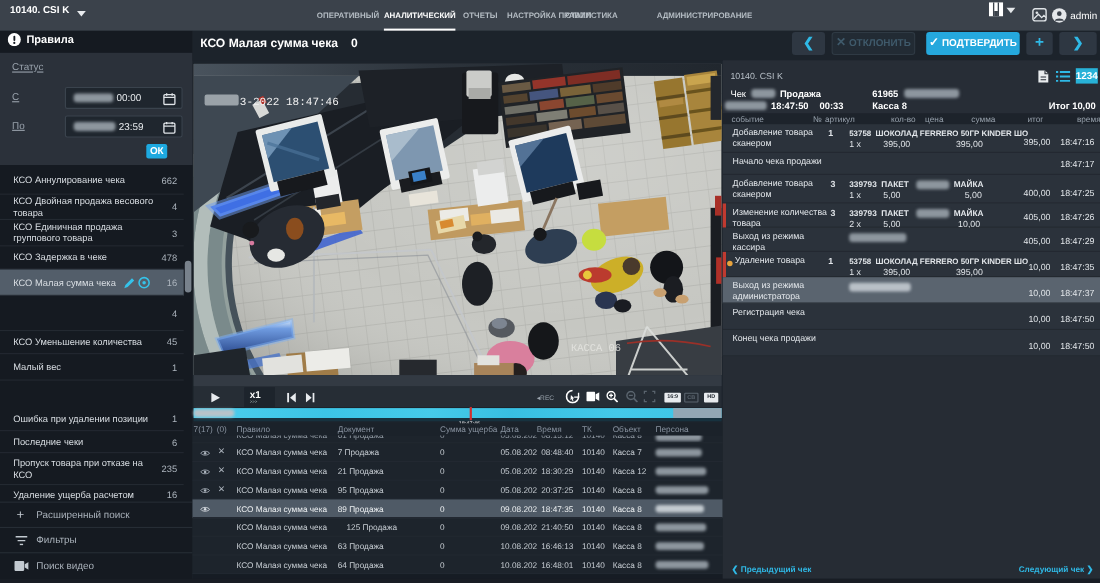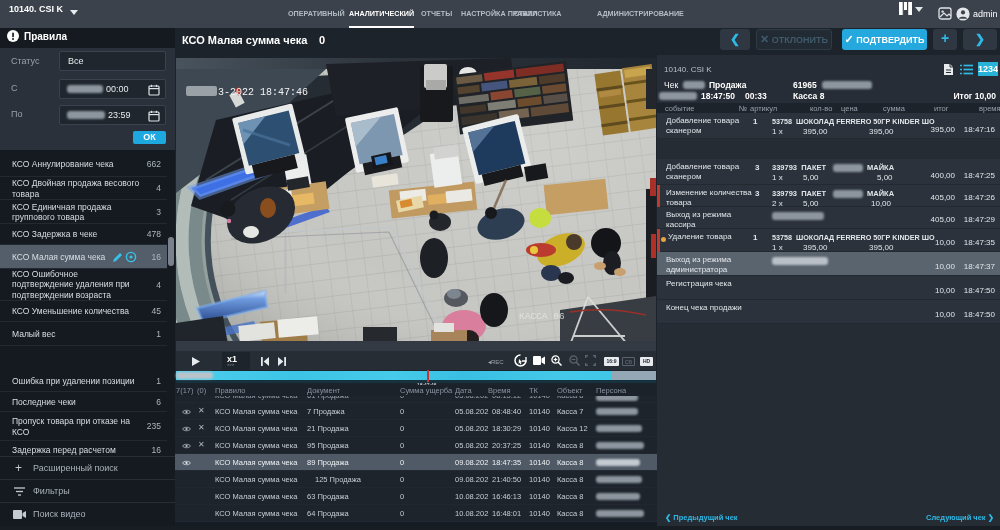--- a/index.html
+++ b/index.html
@@ -11,21 +11,21 @@
 #topbar { position:absolute; left:0; top:0; width:1000px; height:28px; background:#3b424b; }
 #topbar .brand { position:absolute; left:9px; top:4px; color:#fff; font-size:9px; font-weight:bold; }
 #topbar .caret { position:absolute; left:70px; top:10px; width:0; height:0;
   border-left:4px solid transparent; border-right:4px solid transparent; border-top:5px solid #e8ebee; }
 .tab { position:absolute; top:0; height:28px; line-height:28px; color:#b4bcc3; font-size:7.2px; font-weight:bold; letter-spacing:0; }
 .tab.active { color:#fff; border-bottom:2px solid #fff; }
 
 
 #sidebar { position:absolute; left:0; top:28px; width:175px; height:502px; background:#151a21; }
 #sb-filter { position:absolute; left:0; top:20px; width:175px; height:102px; background:#2b313a; }
-.sb-label { position:absolute; color:#98a1ab; font-size:9px; }
+.sb-label { position:absolute; color:#98a1ab; font-size:9px;text-decoration:underline; }
 .sb-input { position:absolute; left:59px; width:107px; height:20px; background:#1f262e; border:1px solid #3a434d; border-radius:2px; color:#e8ebee; font-size:9px; }
 .rule { position:absolute; left:0; width:167px; border-bottom:1px solid #232931; color:#d9dee3; font-size:8.5px; }
 .rule .t { position:absolute; left:12px; top:50%; transform:translateY(-50%); width:128px; line-height:10.5px; }
 .rule .n { position:absolute; right:6px; top:50%; transform:translateY(-50%); color:#aeb6bf; }
 .rule.sel { background:#535e6a; }
 .sb-foot { position:absolute; left:0; width:175px; height:23px; border-top:1px solid #262d35; color:#aab2bb; font-size:9px; line-height:23px; }
 
 
 #cheader { position:absolute; left:175px; top:28px; width:825px; height:27px; background:#1c232b; }
 .btn { position:absolute; top:1px; height:21px; border-radius:3px; font-size:9px; font-weight:bold; text-align:center; line-height:21px; }
@@ -77,24 +77,20 @@
   </div>
   <div id="sidebar">
     <svg class="abs" style="left:7px;top:2px" width="12" height="12" viewBox="0 0 12 12">
       <circle cx="6" cy="6" r="6" fill="#fff"></circle>
       <rect x="5.2" y="2.6" width="1.7" height="4.6" rx="0.8" fill="#151a21"></rect>
       <circle cx="6" cy="9" r="1" fill="#151a21"></circle>
     </svg>
     <span class="abs" style="left:24px;top:3px;color:#fff;font-size:10px;font-weight:bold">Правила</span>
     <div id="sb-filter">
       <span class="sb-label" style="left:11px;top:8px">Статус</span>
-      <div class="sb-input" style="top:3px">
-        <span style="position:absolute;left:8px;top:4px">Все</span>
-        <span class="caret" style="left:92px;top:8px;border-top-color:#cfd5da"></span>
-      </div>
       <span class="sb-label" style="left:11px;top:35px">С</span>
       <div class="sb-input" style="top:31px">
         <span class="abs blur1" style="left:7px;top:5px;width:36px;height:8px"></span>
         <span style="position:absolute;left:46px;top:4px">00:00</span>
         <svg class="abs" style="left:88px;top:3.5px" width="12" height="12" viewBox="0 0 12 12">
             <rect x="1" y="2" width="10" height="9" rx="1" fill="none" stroke="#dfe3e7" stroke-width="1.2"></rect>
             <line x1="1" y1="4.6" x2="11" y2="4.6" stroke="#dfe3e7" stroke-width="1.2"></line>
             <line x1="3.5" y1="0.8" x2="3.5" y2="3" stroke="#dfe3e7" stroke-width="1.2"></line>
             <line x1="8.5" y1="0.8" x2="8.5" y2="3" stroke="#dfe3e7" stroke-width="1.2"></line>
           </svg>
@@ -103,21 +99,21 @@
       <div class="sb-input" style="top:57px">
         <span class="abs blur1" style="left:7px;top:5px;width:38px;height:8px"></span>
         <span style="position:absolute;left:48px;top:4px">23:59</span>
         <svg class="abs" style="left:88px;top:3.5px" width="12" height="12" viewBox="0 0 12 12">
             <rect x="1" y="2" width="10" height="9" rx="1" fill="none" stroke="#dfe3e7" stroke-width="1.2"></rect>
             <line x1="1" y1="4.6" x2="11" y2="4.6" stroke="#dfe3e7" stroke-width="1.2"></line>
             <line x1="3.5" y1="0.8" x2="3.5" y2="3" stroke="#dfe3e7" stroke-width="1.2"></line>
             <line x1="8.5" y1="0.8" x2="8.5" y2="3" stroke="#dfe3e7" stroke-width="1.2"></line>
           </svg>
       </div>
-      <div class="abs" style="left:133px;top:83px;width:33px;height:13px;background:#1da9e0;border-radius:2px;color:#fff;font-size:9px;font-weight:bold;text-align:center;line-height:13px">ОК</div>
+      <div class="abs" style="left:133px;top:83px;width:19px;height:13px;background:#1da9e0;border-radius:2px;color:#fff;font-size:9px;font-weight:bold;text-align:center;line-height:13px">ОК</div>
     </div>
     <div class="rule" style="top:124px;height:25px">
         <span class="t">КСО Аннулирование чека</span>
         <span class="n">662</span>
       </div>
     <div class="rule" style="top:149px;height:23px">
         <span class="t">КСО Двойная продажа весового товара</span>
         <span class="n">4</span>
       </div>
     <div class="rule" style="top:172px;height:24px">
@@ -133,21 +129,20 @@
       <svg class="abs" style="left:112px;top:7px" width="11" height="11" viewBox="0 0 11 11">
           <path d="M1 10 L2 7 L8 1 L10 3 L4 9 Z" fill="#35c3ea"></path>
         </svg>
       <svg class="abs" style="left:125px;top:6px" width="12" height="12" viewBox="0 0 12 12">
           <circle cx="6" cy="6" r="4.6" fill="none" stroke="#35c3ea" stroke-width="1.4"></circle>
           <circle cx="6" cy="6" r="1.6" fill="#35c3ea"></circle>
         </svg>
       <span class="n">16</span>
       </div>
     <div class="rule" style="top:241px;height:32px">
-        <span class="t">КСО Ошибочное подтверждение удаления при подтверждении возраста</span>
         <span class="n">4</span>
       </div>
     <div class="rule" style="top:273px;height:21px">
         <span class="t">КСО Уменьшение количества</span>
         <span class="n">45</span>
       </div>
     <div class="rule" style="top:294px;height:24px">
         <span class="t">Малый вес</span>
         <span class="n">1</span>
       </div>
@@ -157,21 +152,21 @@
       </div>
     <div class="rule" style="top:364px;height:20px">
         <span class="t">Последние чеки</span>
         <span class="n">6</span>
       </div>
     <div class="rule" style="top:384px;height:29px">
         <span class="t">Пропуск товара при отказе на КСО</span>
         <span class="n">235</span>
       </div>
     <div class="rule" style="top:413px;height:15px;border-bottom:none">
-        <span class="t" style="top:9px">Задержка перед расчетом</span>
+        <span class="t" style="top:9px">Удаление ущерба расчетом</span>
         <span class="n" style="top:9px">16</span>
       </div>
     <div class="sb-foot" style="top:428px">
         <span style="position:absolute;left:15px;top:0;font-size:12px;color:#c3cad1">+</span>
         <span style="position:absolute;left:33px">Расширенный поиск</span>
       </div>
     <div class="sb-foot" style="top:474px">
       <svg class="abs" style="left:13px;top:7px" width="13" height="9" viewBox="0 0 13 9">
           <rect x="0" y="0" width="9" height="9" rx="1" fill="#c3cad1"></rect>
           <path d="M9.5 3 L13 1 L13 8 L9.5 6 Z" fill="#c3cad1"></path>
@@ -622,20 +617,24 @@
     <div class="rrow" style="top:58px;height:26px">
       <span class="ev">Добавление товара сканером</span>
       <span class="abs" style="left:96px;top:4px;font-weight:bold">1</span>
       <span class="abs" style="left:115px;top:4px;font-weight:bold;font-size:7.2px">53758&nbsp; ШОКОЛАД FERRERO 50ГР KINDER ШО</span>
       <span class="abs" style="left:115px;top:14px">1 x</span>
         <span class="abs" style="left:146px;top:14px">395,00</span>
         <span class="abs" style="left:212px;top:14px">395,00</span>
       <span class="fin">395,00</span>
         <span class="tm">18:47:16</span>
     </div>
+    <div class="rrow" style="top:84px;height:20px">
+      <span class="ev" style="width:150px">Начало чека продажи</span>
+        <span class="tm">18:47:17</span>
+    </div>
     <div class="rrow" style="top:104px;height:26px">
       <span class="ev">Добавление товара сканером</span>
       <span class="abs" style="left:98px;top:4px;font-weight:bold">3</span>
       <span class="abs" style="left:115px;top:4px;font-weight:bold;font-size:7.5px">339793&nbsp; ПАКЕТ</span>
       <span class="abs blur1" style="left:176px;top:5px;width:30px;height:8px"></span>
       <span class="abs" style="left:210px;top:4px;font-weight:bold;font-size:7.5px">МАЙКА</span>
       <span class="abs" style="left:115px;top:14px">1 x</span>
         <span class="abs" style="left:146px;top:14px">5,00</span>
         <span class="abs" style="left:220px;top:14px">5,00</span>
       <span class="fin">400,00</span>

